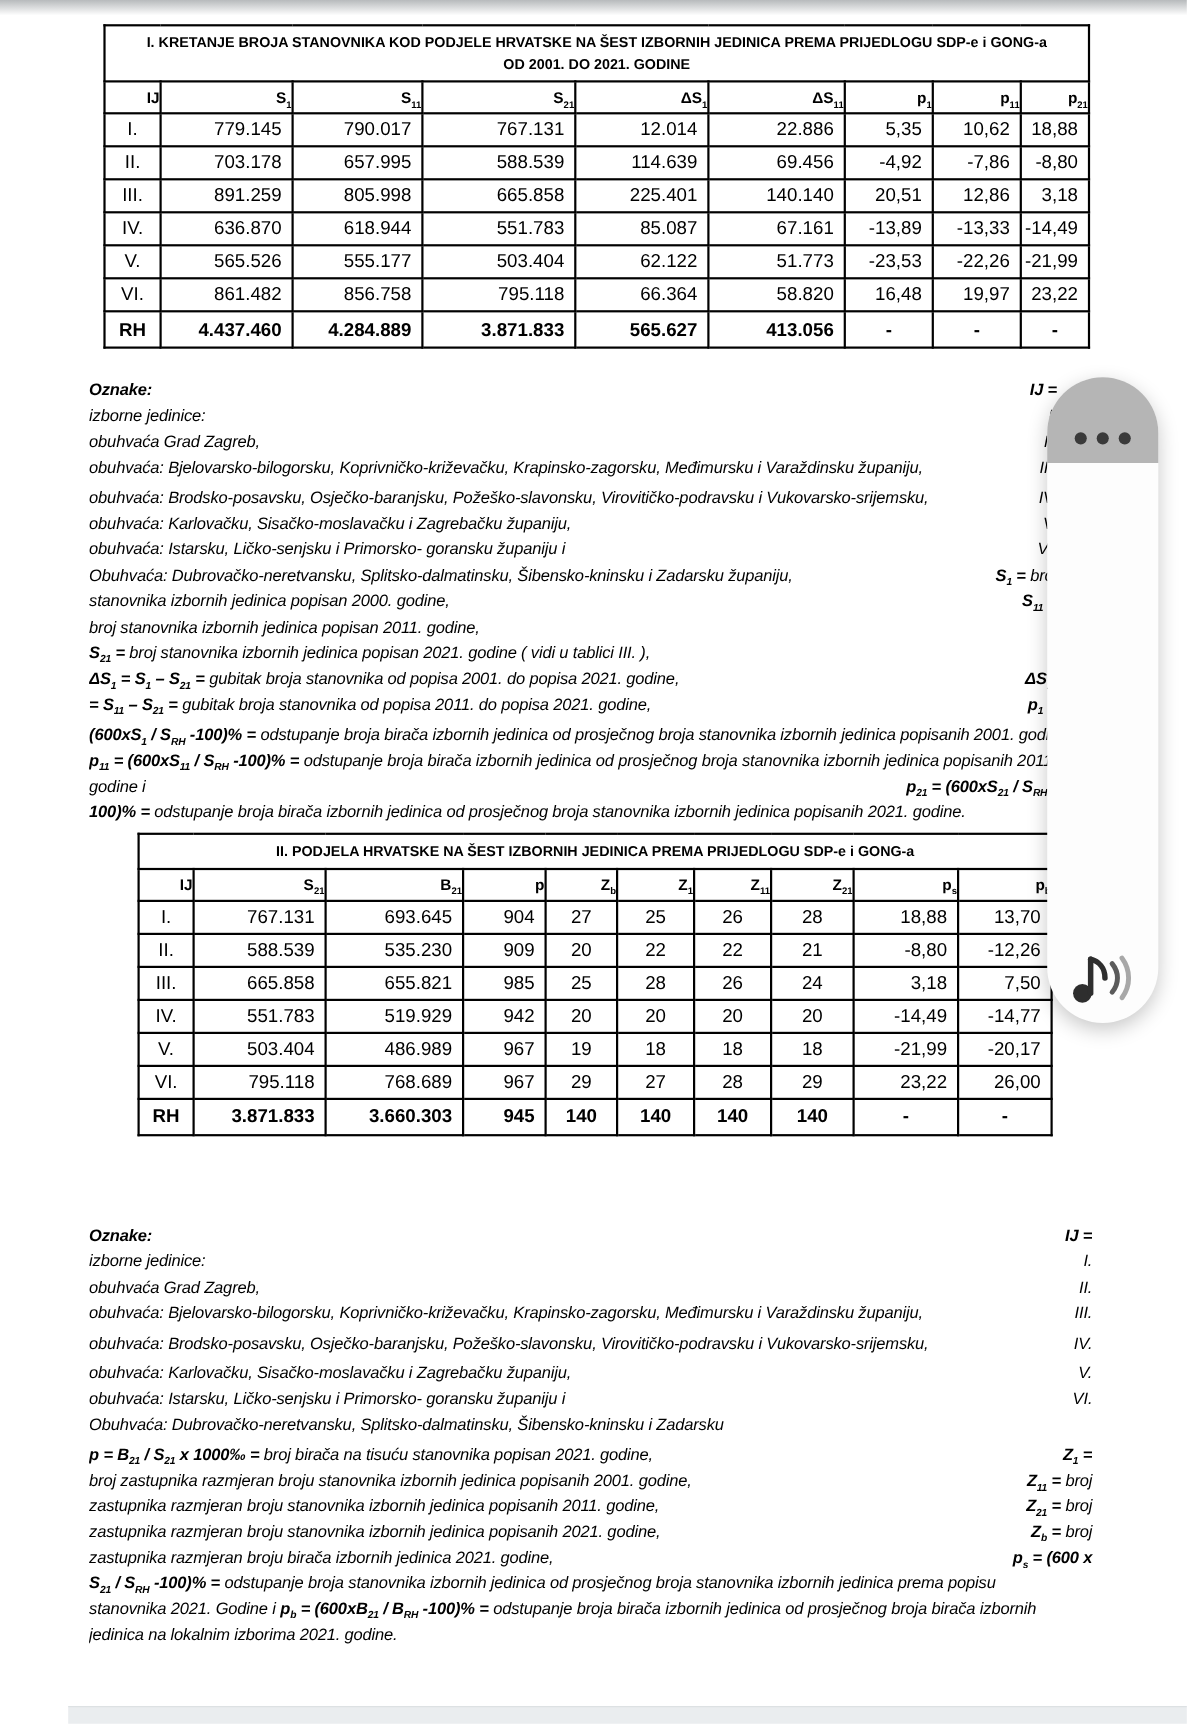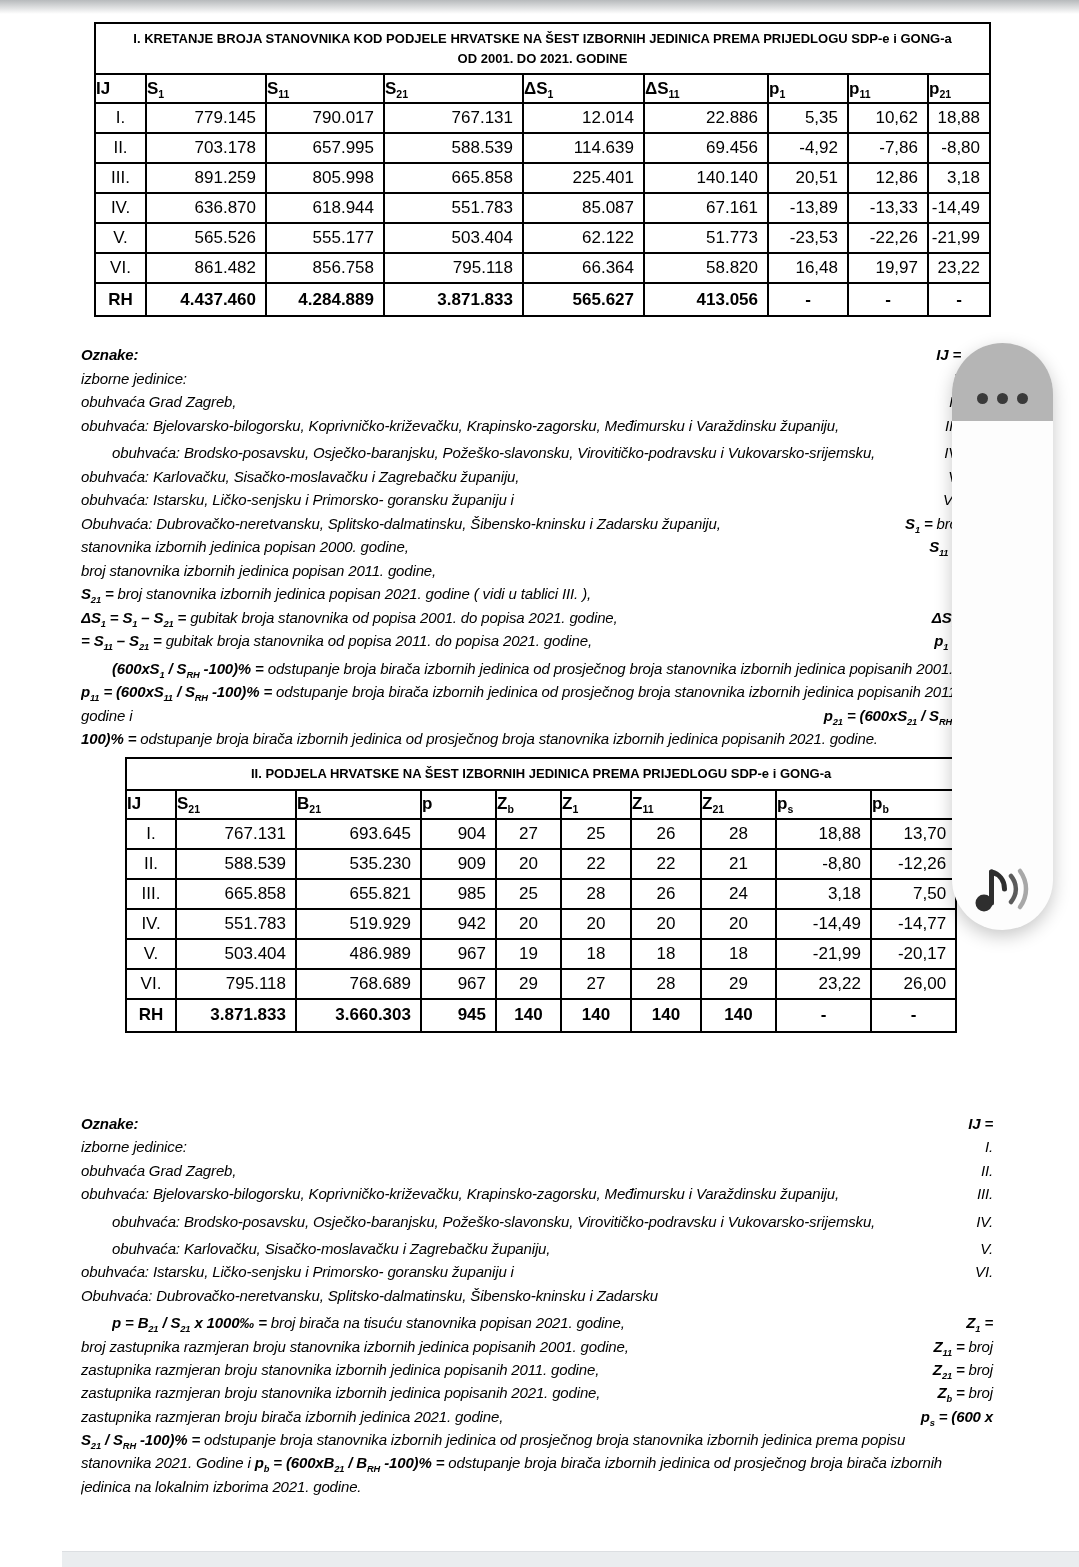--- a/index.html
+++ b/index.html
@@ -13,35 +13,35 @@
   .bottom-band{position:absolute;left:62px;top:1551px;width:1017px;height:16px;
     background:#eaedef;border-top:1px solid #dcdfe2;}
 
   
   table{border-collapse:collapse;table-layout:fixed;position:absolute;background:#fff;z-index:1;}
   #table1{left:94px;top:22px;width:897px;}
   #table2{left:125px;top:757px;width:832px;}
   td,th{border:2px solid #000;overflow:hidden;white-space:nowrap;}
   .t-title{font-weight:bold;font-size:13px;line-height:1.5;text-align:center;
     padding:5px 28px;white-space:normal;}
-  tr.hdr th{font-size:17px;font-weight:bold;text-align:left;height:25px;padding:1px 0;}
+  tr.hdr th{font-size:14px;font-weight:bold;text-align:right;height:25px;padding:1px 0;}
   tr.data td{font-size:17px;height:26px;padding-top:1px;}
   tr.rh td{font-weight:bold;height:29px;}
   td.cellR{text-align:right;padding-right:9px;}
   td.cellC{text-align:center;}
   sub{font-size:62%;line-height:0;}
 
   
   .notes{position:absolute;z-index:1;font-size:15px;letter-spacing:-0.15px;font-style:italic;}
   #notes1{left:81px;top:343px;width:880px;}
   #notes2{left:81px;top:1112px;width:912px;}
   .line{display:flex;justify-content:space-between;align-items:baseline;white-space:nowrap;}
   #notes1 .line{height:23.5px;line-height:23.5px;}
   #notes2 .line{height:23.4px;line-height:23.4px;}
-  .line.sp{margin-top:4px;margin-left:31px;}
+  .line.sp{margin-top:4px;}
   .note-text{flex:1 1 auto;overflow:hidden;}
   .note-label{flex:0 0 auto;padding-left:8px;}
 
   
   .pill{position:absolute;left:952px;top:343px;width:101px;height:587px;
     border-radius:51px;background:#fdfdfd;z-index:5;
     box-shadow:0 6px 18px rgba(0,0,0,0.22);}
   .pill-cap{position:absolute;left:0;top:0;width:101px;height:78px;
     border-radius:51px 51px 0 0;background:#b5b5b5;
     display:flex;justify-content:center;align-items:flex-end;

